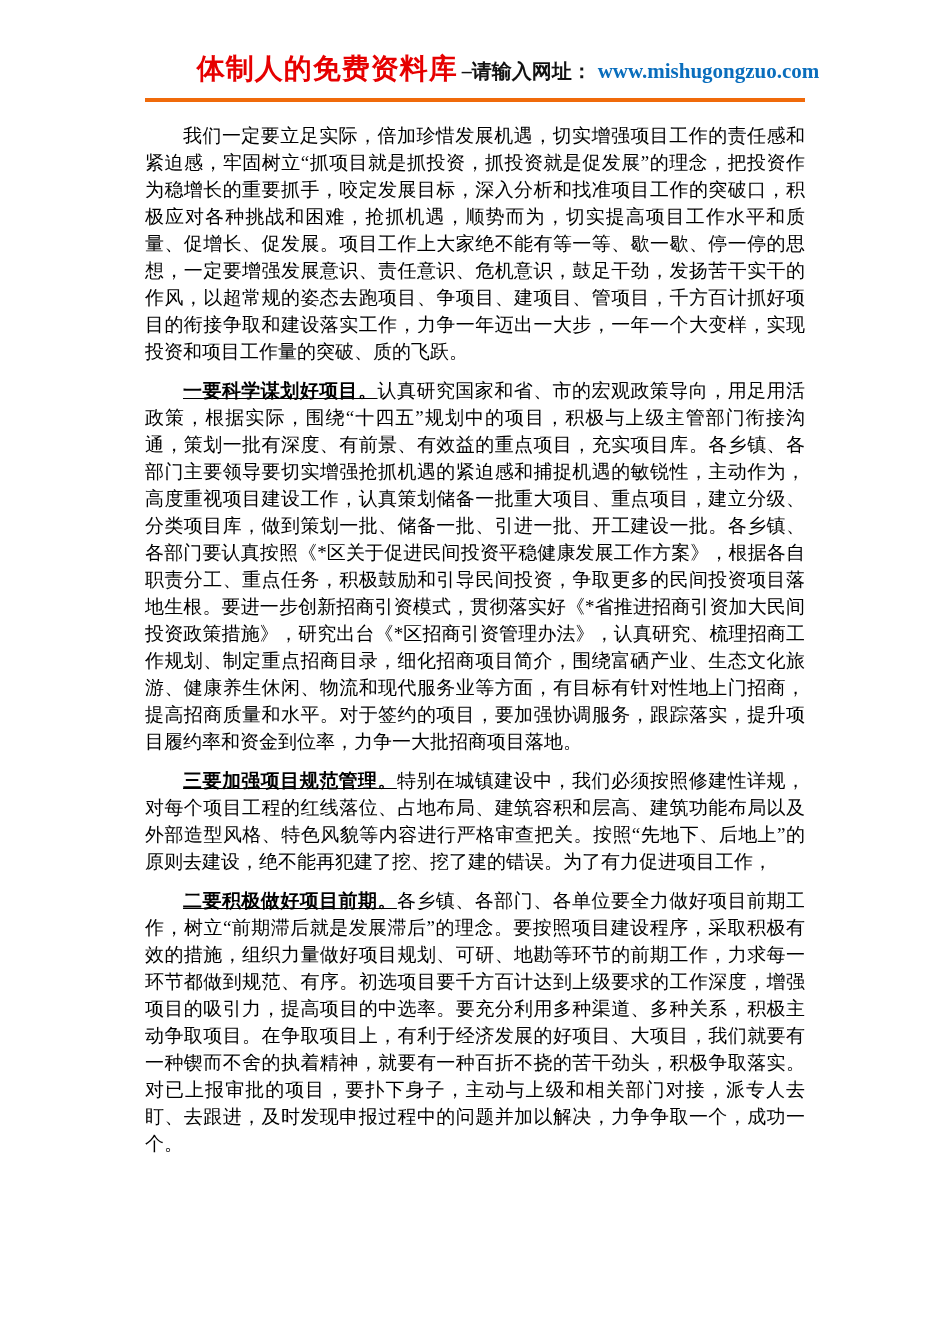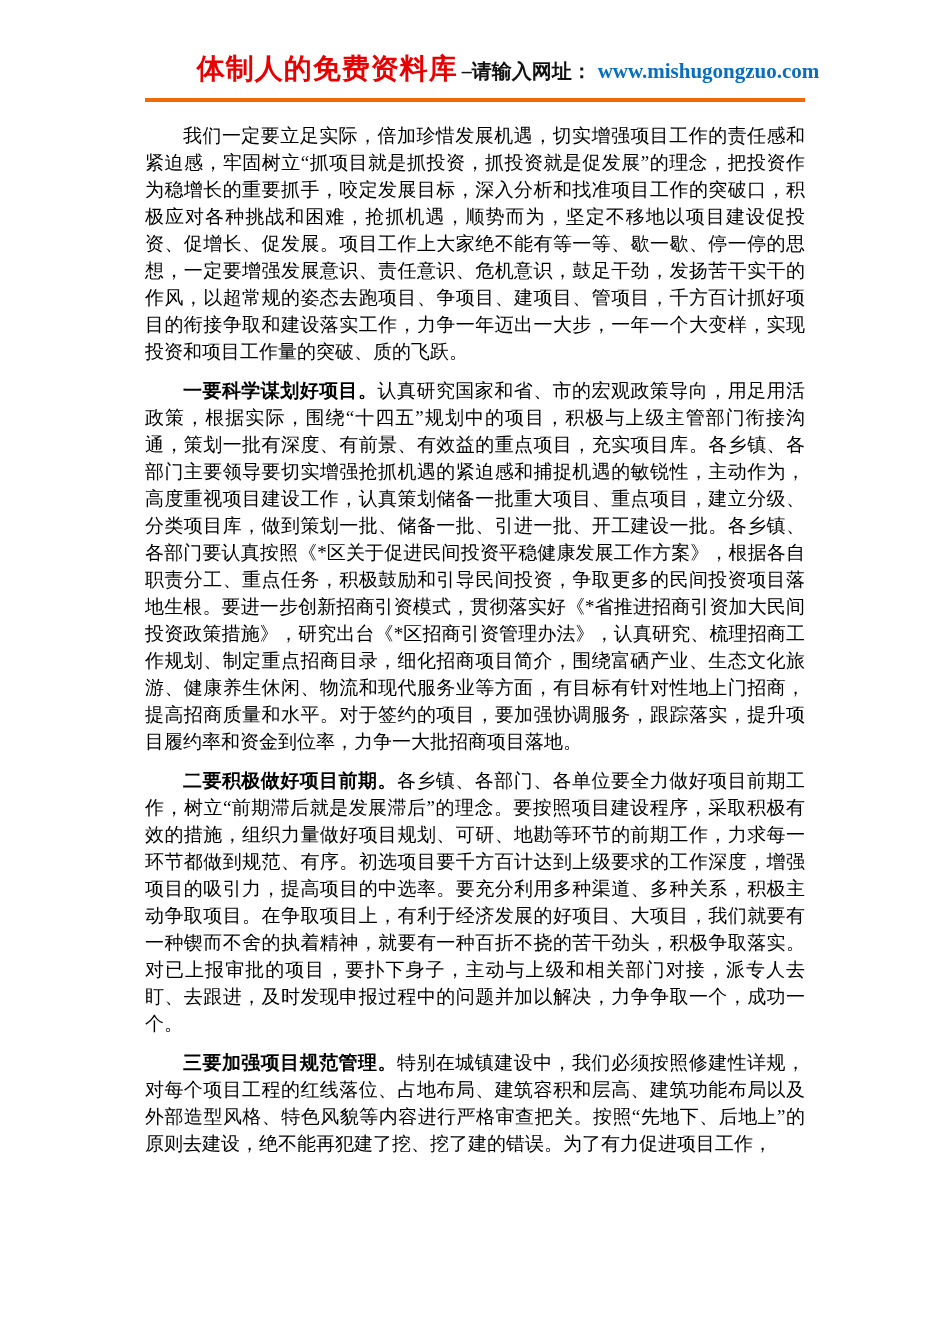--- a/index.html
+++ b/index.html
@@ -58,40 +58,41 @@
   .content p {
     margin: 0 0 12px 0;
     text-indent: 2em;
   }
   .content p.heading {
     font-weight: bold;
     margin: 14px 0 14px 0;
   }
   .lead {
     font-weight: bold;
+    text-decoration: underline;
   }
 </style>
 </head>
 <body>
 
 <div class="page">
 
   <div class="header">
     <span class="brand">体制人的免费资料库</span><span class="hint">–请输入网址：</span><a class="url">www.mishugongzuo.com</a>
   </div>
 
   <div class="rule"></div>
 
   <div class="content">
 
-    <p><span>我们一定要立足实际，倍加珍惜发展机遇，切实增强项目工作的责任感和紧迫感，牢固树立“抓项目就是抓投资，抓投资就是促发展”的理念，把投资作为稳增长的重要抓手，咬定发展目标，深入分析和找准项目工作的突破口，积极应对各种挑战和困难，抢抓机遇，顺势而为，坚定不移地以项目建设促投资、促增长、促发展。项目工作上大家绝不能有等一等、歇一歇、停一停的思想，一定要增强发展意识、责任意识、危机意识，鼓足干劲，发扬苦干实干的作风，以超常规的姿态去跑项目、争项目、建项目、管项目，千方百计抓好项目的衔接争取和建设落实工作，力争一年迈出一大步，一年一个大变样，实现投资和项目工作量的突破、质的飞跃。</span></p>
+    <p><span>我们一定要立足实际，倍加珍惜发展机遇，切实增强项目工作的责任感和紧迫感，牢固树立“抓项目就是抓投资，抓投资就是促发展”的理念，把投资作为稳增长的重要抓手，咬定发展目标，深入分析和找准项目工作的突破口，积极应对各种挑战和困难，抢抓机遇，顺势而为，切实提高项目工作水平和质量、促增长、促发展。项目工作上大家绝不能有等一等、歇一歇、停一停的思想，一定要增强发展意识、责任意识、危机意识，鼓足干劲，发扬苦干实干的作风，以超常规的姿态去跑项目、争项目、建项目、管项目，千方百计抓好项目的衔接争取和建设落实工作，力争一年迈出一大步，一年一个大变样，实现投资和项目工作量的突破、质的飞跃。</span></p>
 
 
 
     <p><span class="lead">一要科学谋划好项目。</span><span>认真研究国家和省、市的宏观政策导向，用足用活政策，根据实际，围绕“十四五”规划中的项目，积极与上级主管部门衔接沟通，策划一批有深度、有前景、有效益的重点项目，充实项目库。各乡镇、各部门主要领导要切实增强抢抓机遇的紧迫感和捕捉机遇的敏锐性，主动作为，高度重视项目建设工作，认真策划储备一批重大项目、重点项目，建立分级、分类项目库，做到策划一批、储备一批、引进一批、开工建设一批。各乡镇、各部门要认真按照《*区关于促进民间投资平稳健康发展工作方案》，根据各自职责分工、重点任务，积极鼓励和引导民间投资，争取更多的民间投资项目落地生根。要进一步创新招商引资模式，贯彻落实好《*省推进招商引资加大民间投资政策措施》，研究出台《*区招商引资管理办法》，认真研究、梳理招商工作规划、制定重点招商目录，细化招商项目简介，围绕富硒产业、生态文化旅游、健康养生休闲、物流和现代服务业等方面，有目标有针对性地上门招商，提高招商质量和水平。对于签约的项目，要加强协调服务，跟踪落实，提升项目履约率和资金到位率，力争一大批招商项目落地。</span></p>
 
+    <p><span class="lead">三要加强项目规范管理。</span><span>特别在城镇建设中，我们必须按照修建性详规，对每个项目工程的红线落位、占地布局、建筑容积和层高、建筑功能布局以及外部造型风格、特色风貌等内容进行严格审查把关。按照“先地下、后地上”的原则去建设，绝不能再犯建了挖、挖了建的错误。为了有力促进项目工作，</span></p>
+
     <p><span class="lead">二要积极做好项目前期。</span><span>各乡镇、各部门、各单位要全力做好项目前期工作，树立“前期滞后就是发展滞后”的理念。要按照项目建设程序，采取积极有效的措施，组织力量做好项目规划、可研、地勘等环节的前期工作，力求每一环节都做到规范、有序。初选项目要千方百计达到上级要求的工作深度，增强项目的吸引力，提高项目的中选率。要充分利用多种渠道、多种关系，积极主动争取项目。在争取项目上，有利于经济发展的好项目、大项目，我们就要有一种锲而不舍的执着精神，就要有一种百折不挠的苦干劲头，积极争取落实。对已上报审批的项目，要扑下身子，主动与上级和相关部门对接，派专人去盯、去跟进，及时发现申报过程中的问题并加以解决，力争争取一个，成功一个。</span></p>
-
-    <p><span class="lead">三要加强项目规范管理。</span><span>特别在城镇建设中，我们必须按照修建性详规，对每个项目工程的红线落位、占地布局、建筑容积和层高、建筑功能布局以及外部造型风格、特色风貌等内容进行严格审查把关。按照“先地下、后地上”的原则去建设，绝不能再犯建了挖、挖了建的错误。为了有力促进项目工作，</span></p>
 
   </div>
 
 </div>
 
 </body></html>

